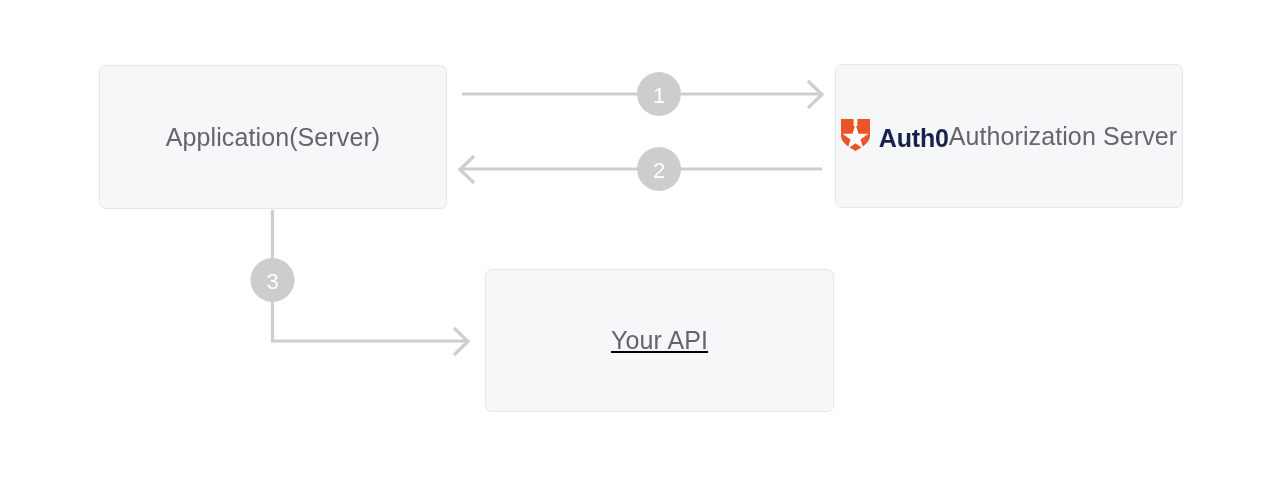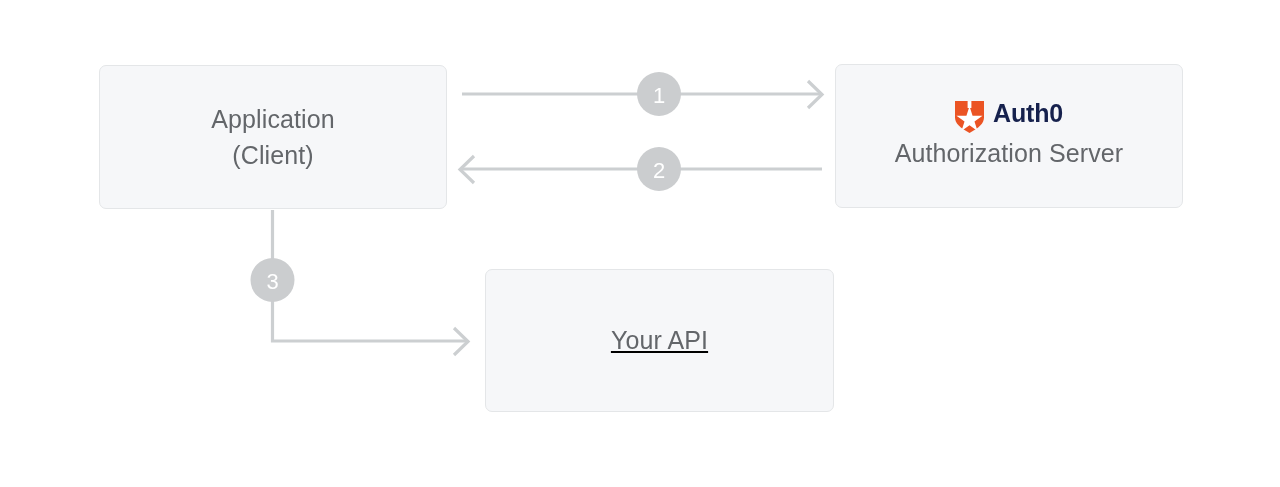--- a/index.html
+++ b/index.html
@@ -18,21 +18,20 @@
     background: #ffffff;
     overflow: hidden;
   }
   .node-box {
     position: absolute;
     background: #f6f7f9;
     border: 1px solid #e4e6e8;
     border-radius: 7px;
     box-sizing: border-box;
     display: flex;
-    flex-direction: column;
     align-items: center;
     justify-content: center;
   }
   .node-label {
     color: #63666a;
     font-size: 25px;
     font-weight: 300;
     line-height: 1.45;
     text-align: center;
     letter-spacing: 0.1px;
@@ -53,21 +52,21 @@
   #api-box {
     left: 485px;
     top: 269px;
     width: 349px;
     height: 143px;
     text-decoration: underline;
   }
   .auth0-brand {
     display: flex;
     flex-direction: row;
-    align-items: flex-start;
+    align-items: flex-end;
     justify-content: center;
     gap: 9px;
     margin-bottom: 2px;
   }
   .auth0-mark {
     display: block;
     width: 29px;
     height: 32px;
   }
   .auth0-word {
@@ -110,21 +109,21 @@
     dominant-baseline: central;
   }
 </style>
 </head>
 <body>
 
 <div id="canvas">
 
   <div class="node-box" id="app-box">
     <div class="node-label">Application</div>
-    <div class="node-label">(Client)</div>
+    <div class="node-label">(Server)</div>
   </div>
 
   <div class="node-box" id="auth-box">
     <div class="auth0-brand">
       <svg class="auth0-mark" viewBox="0 0 100 110" aria-hidden="true">
         <path d="M50 0 L100 0 L100 56 C100 78 82 93 50 110 C18 93 0 78 0 56 L0 0 Z" fill="#eb5424"></path>
         <path d="M50 18 L60.6 50.6 L95 50.6 L67.2 70.8 L77.8 103.4 L50 83.2 L22.2 103.4 L32.8 70.8 L5 50.6 L39.4 50.6 Z" fill="#ffffff"></path>
         <path d="M0 0 L100 0 L100 5 L0 5 Z" fill="#ffffff" opacity="0"></path>
         <rect x="43.5" y="0" width="13" height="24" fill="#ffffff"></rect>
       </svg>

